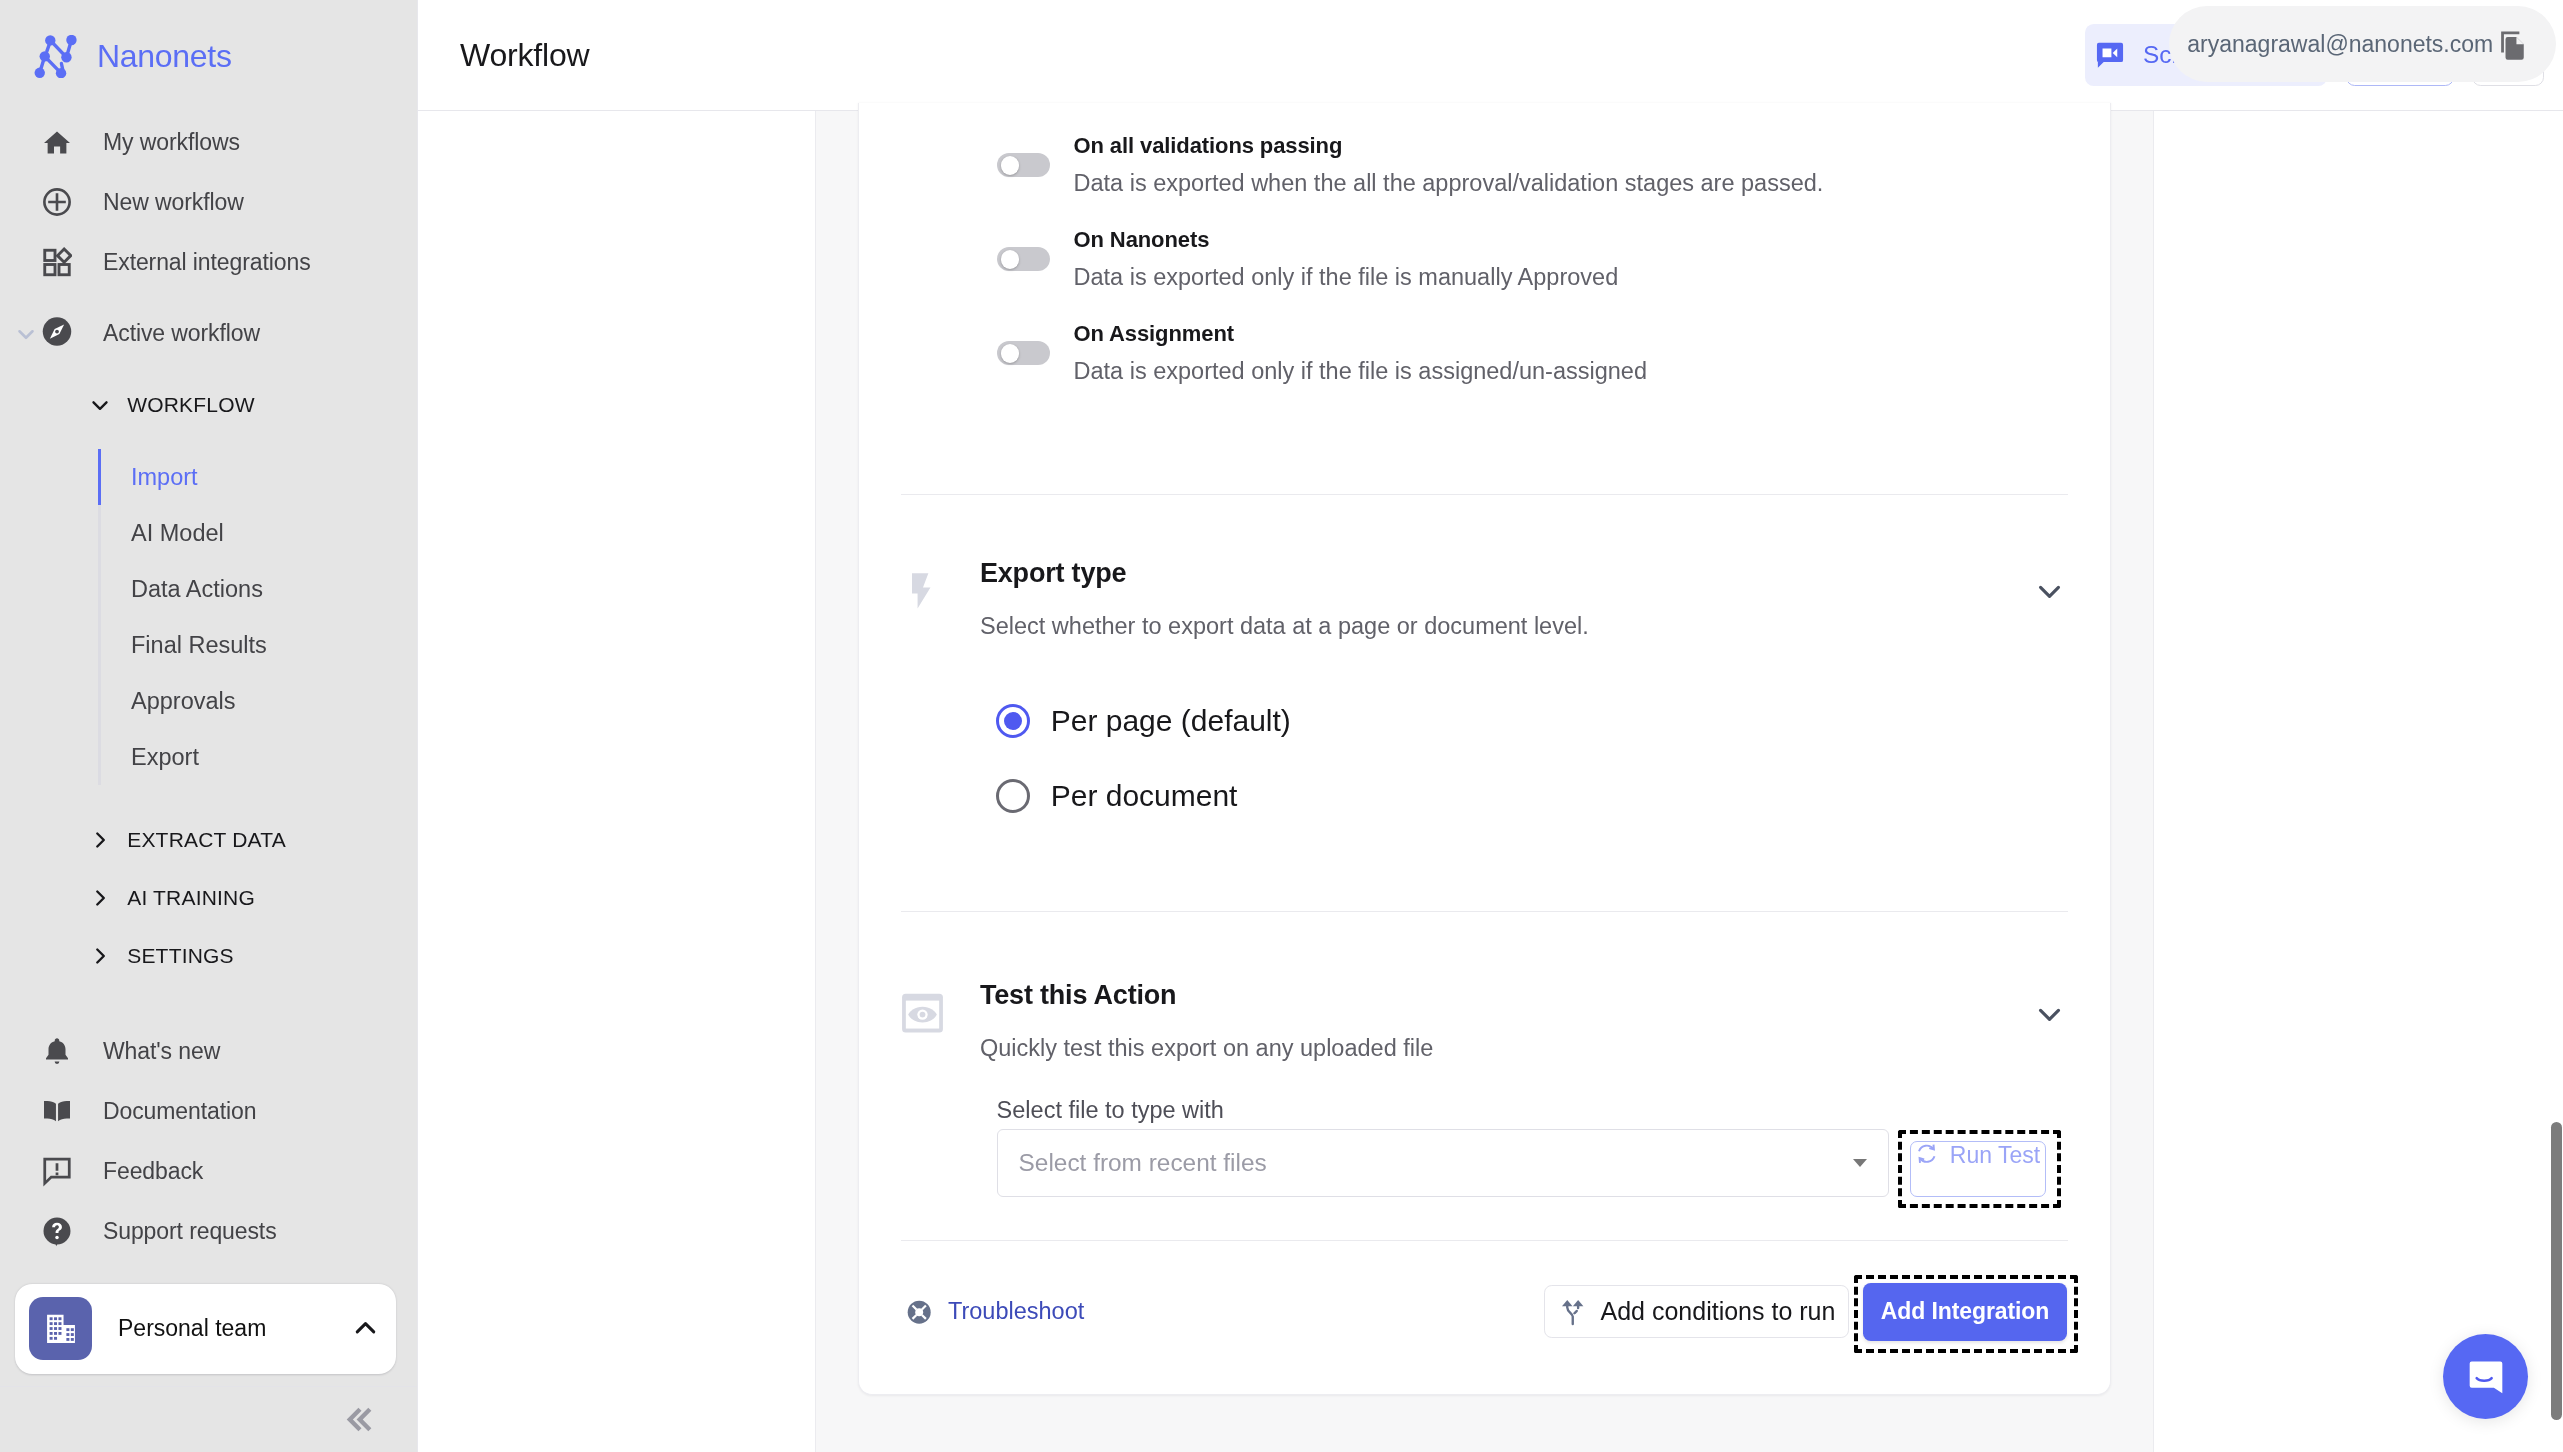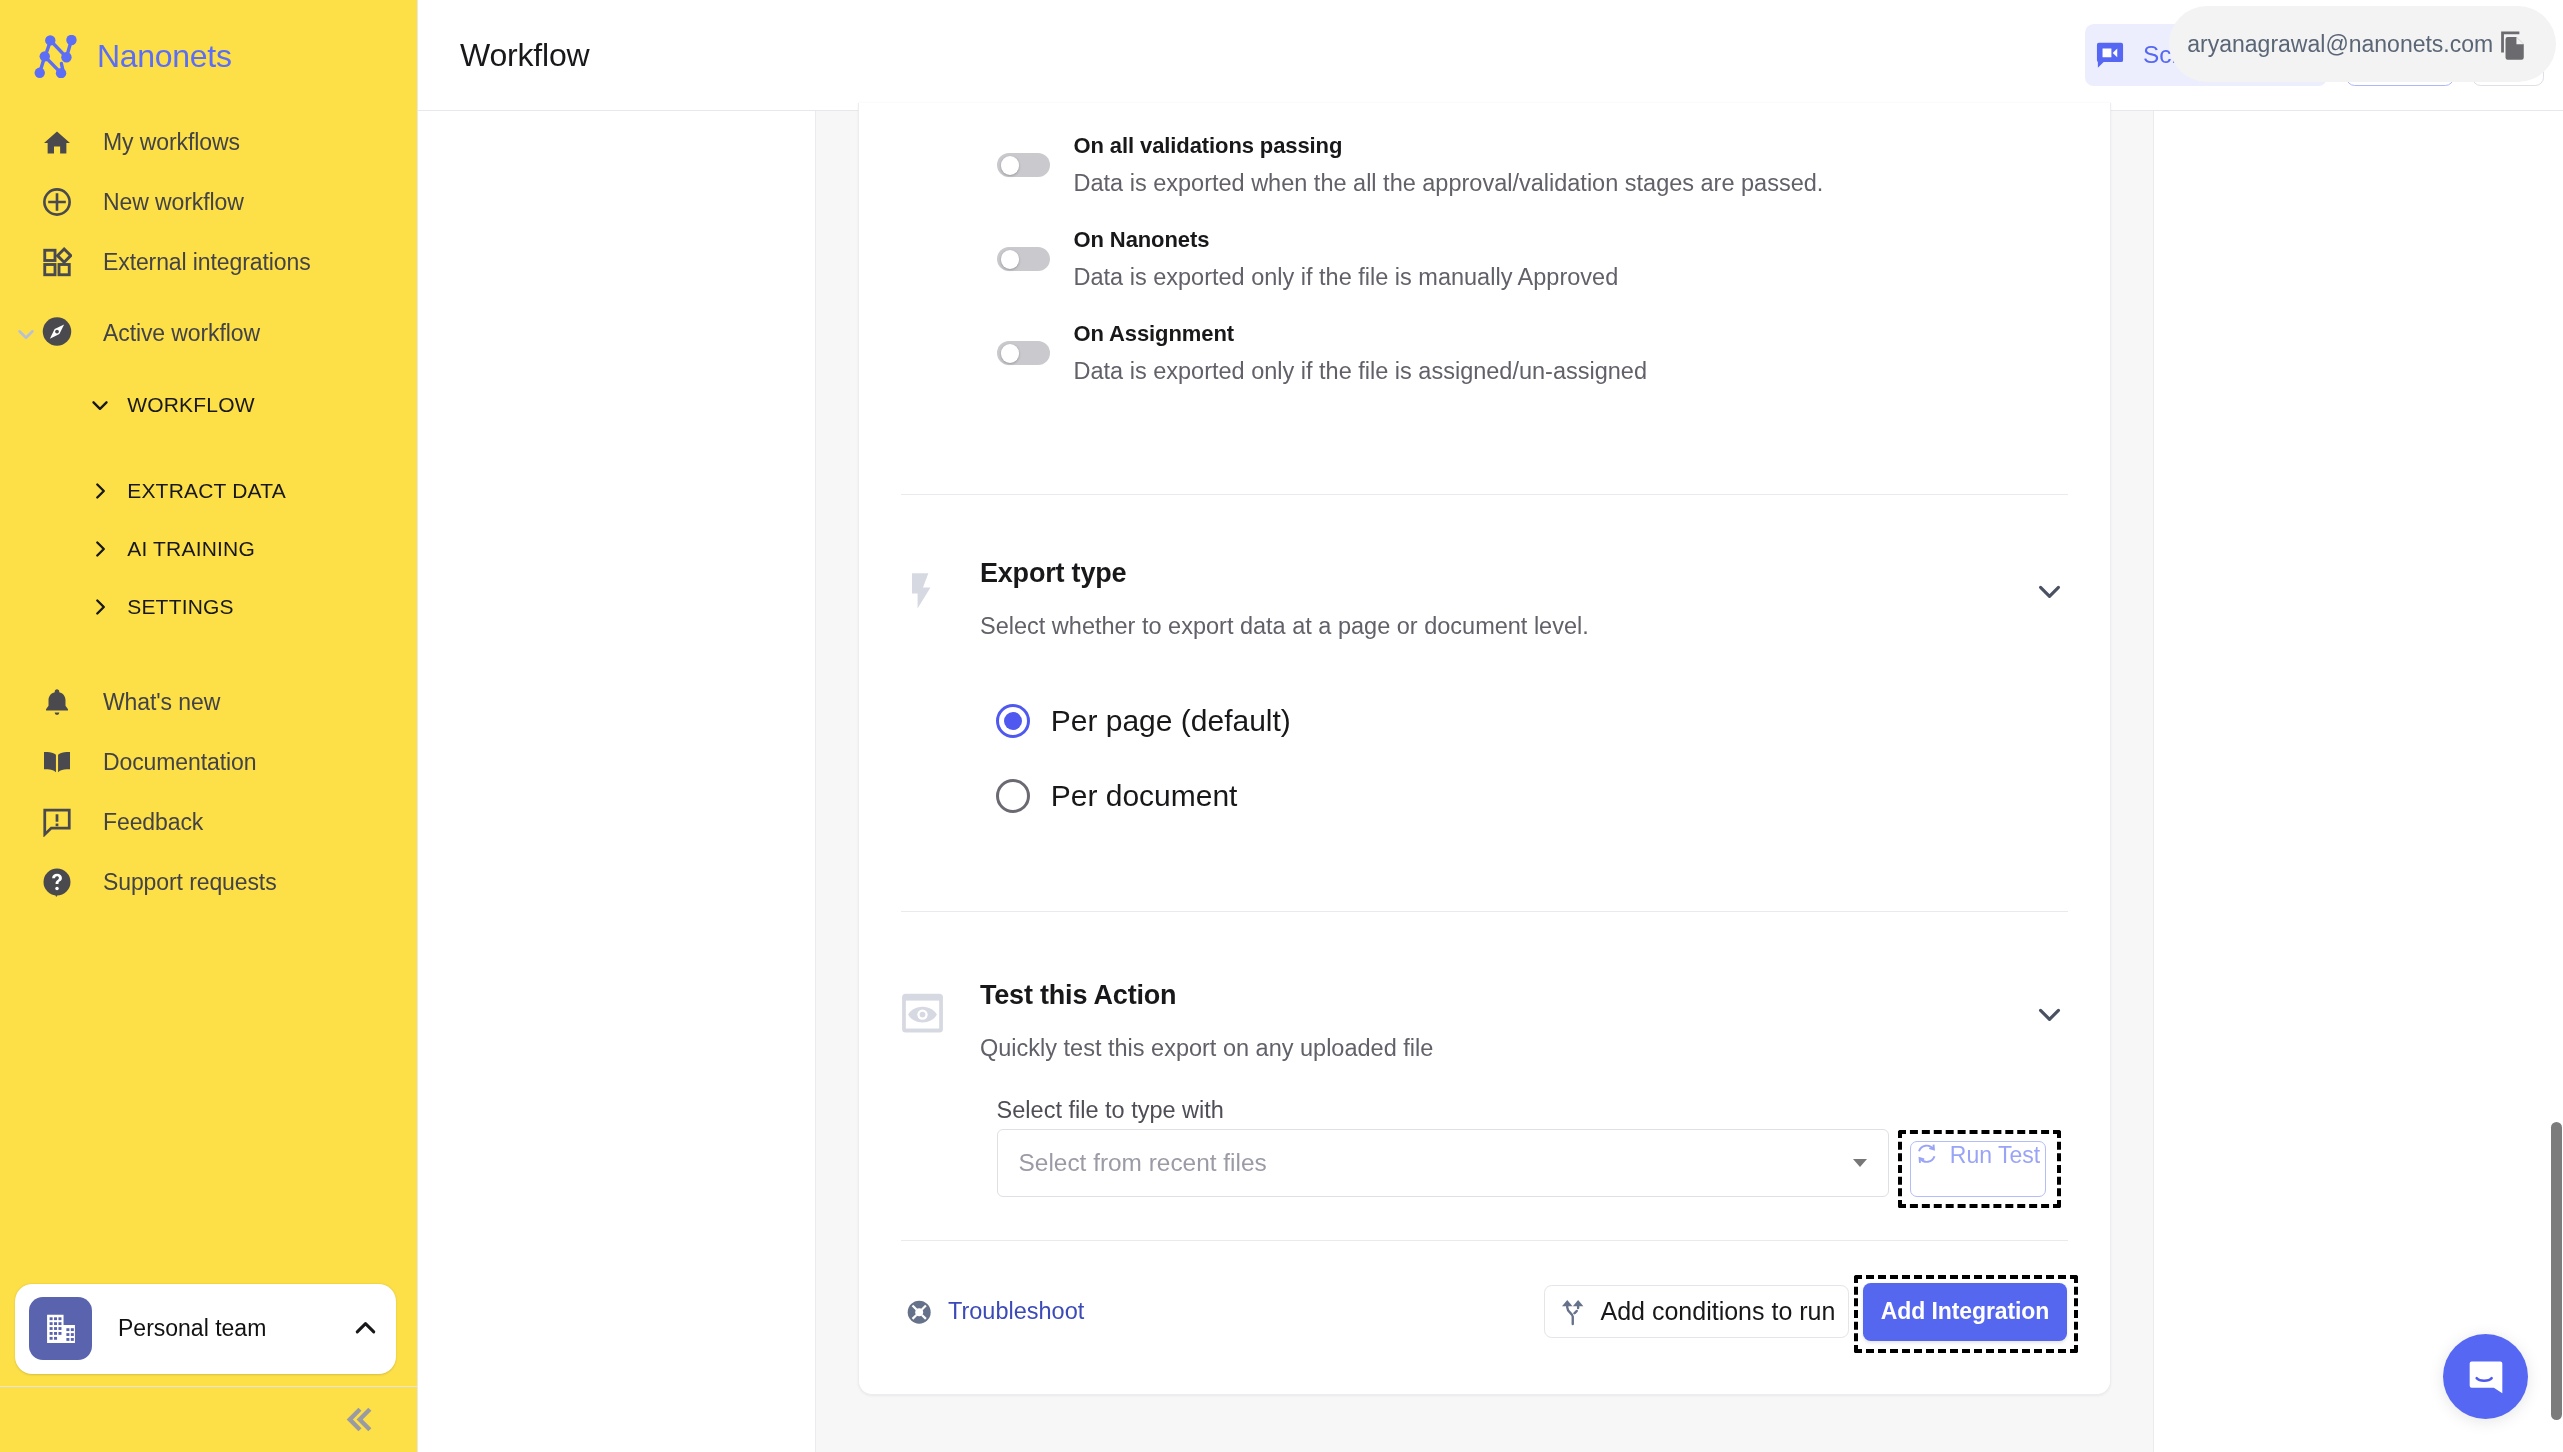--- a/index.html
+++ b/index.html
@@ -1,21 +1,21 @@
 <!DOCTYPE html>
 <html style="font-size:14px"><head>
 <meta charset="utf-8">
 <style>
 *{box-sizing:border-box;margin:0;padding:0}
 html,body{width:2563px;height:1452px;overflow:hidden;}
 body{font-family:"Liberation Sans",sans-serif;background:#fff;-webkit-font-smoothing:antialiased;}
 .app{display:flex;width:2563px;height:1452px;position:relative;}
 
 
-.sidebar{width:418px;height:1452px;background:#fde047;border-right:0.9px solid #e7e7ec;display:flex;flex-direction:column;flex:0 0 418px;position:relative;}
+.sidebar{width:418px;height:1452px;background:#e5e5e5;border-right:0.9px solid #e7e7ec;display:flex;flex-direction:column;flex:0 0 418px;position:relative;}
 .logo{display:flex;align-items:center;gap:20px;padding-left:34px;height:112px;padding-top:0px;}
 .logo-text{color:#5b6ef5;font-size:32px;font-weight:400;letter-spacing:-0.3px;}
 .nav{display:flex;flex-direction:column;}
 .nav-item{display:flex;align-items:center;height:60px;padding-left:42px;gap:0;cursor:pointer;}
 .nav-item .label{font-size:23px;color:#434347;letter-spacing:-0.1px;margin-left:31px;}
 .ico{display:flex;align-items:center;justify-content:center;flex:0 0 auto;}
 .nav-item > .ico{width:30px;}
 .caret-wrap{position:absolute;left:10.5px;width:31px;display:flex;align-items:center;justify-content:center;}
 .nav-item.with-caret{position:relative;height:63px;align-items:flex-end;padding-bottom:7.8px;}
 .nav-gap{margin-top:36px;}
@@ -180,20 +180,28 @@
         <span class="label">Active workflow</span>
       </div>
 
       <div class="sect-head first">
         <span class="ico">
           <svg width="26" height="26" viewBox="0 0 24 24" fill="none" stroke="#18181b" stroke-width="2.2" stroke-linecap="round" stroke-linejoin="round">
               <path d="M6 9.5 L12 15.5 L18 9.5"></path>
             </svg>
         </span>
         <span class="label">WORKFLOW</span>
+      </div>
+      <div class="sub-list">
+        <div class="sub-item active">Import</div>
+        <div class="sub-item">AI Model</div>
+        <div class="sub-item">Data Actions</div>
+        <div class="sub-item">Final Results</div>
+        <div class="sub-item">Approvals</div>
+        <div class="sub-item">Export</div>
       </div>
 
       <div class="sect-head wf-after">
         <span class="ico">
           <svg width="26" height="26" viewBox="0 0 24 24" fill="none" stroke="#18181b" stroke-width="2.2" stroke-linecap="round" stroke-linejoin="round">
               <path d="M9.5 6 L15.5 12 L9.5 18"></path>
             </svg>
         </span>
         <span class="label">EXTRACT DATA</span>
       </div>

